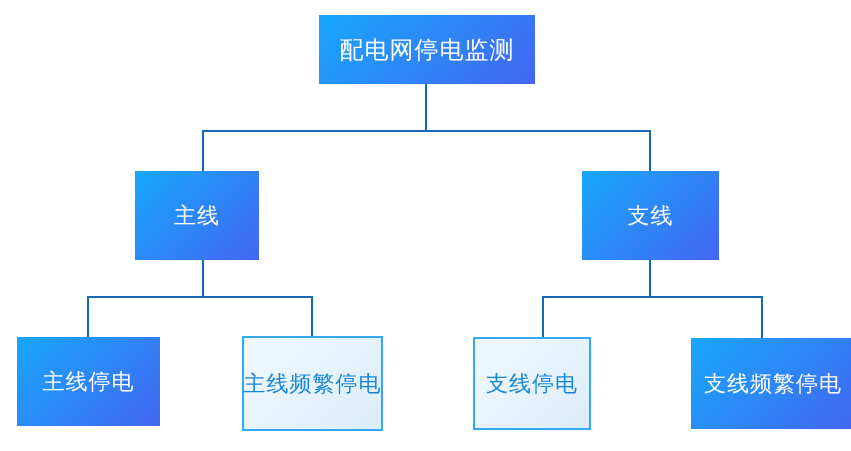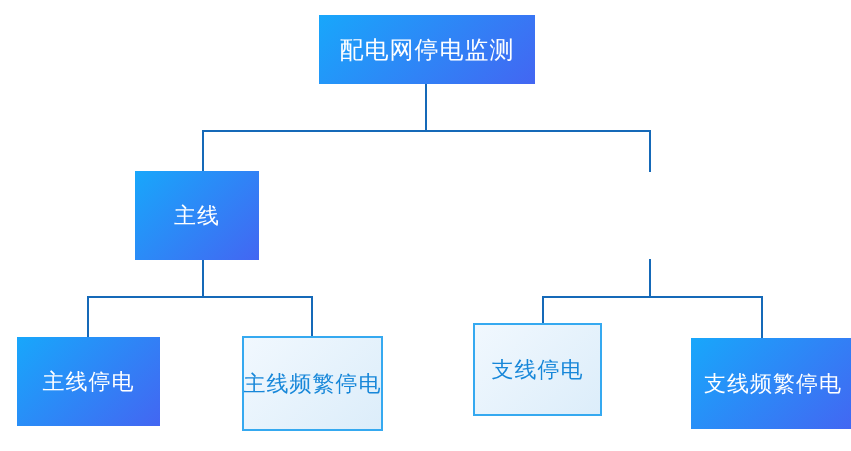--- a/index.html
+++ b/index.html
@@ -71,22 +71,23 @@
 
   <div class="line" style="left:649px; top:259px; width:2px;   height:39px;"></div>
   <div class="line" style="left:542px; top:296px; width:221px; height:2px;"></div>
   <div class="line" style="left:542px; top:296px; width:2px;   height:42px;"></div>
   <div class="line" style="left:761px; top:296px; width:2px;   height:43px;"></div>
 
   <div class="node solid root" style="left:319px; top:15px;  width:216px; height:69px;">配电网停电监测</div>
 
   <div class="node solid" style="left:135px; top:171px; width:124px; height:89px;">主线</div>
 
+  <div class="node solid" style="left:582px; top:171px; width:137px; height:89px;">支线</div>
 
   <div class="node solid" style="left:17px;  top:337px; width:143px; height:89px;text-align:center;">主线停电</div>
 
   <div class="node light" style="left:242px; top:336px; width:141px; height:95px;">主线频繁停电</div>
 
-  <div class="node light" style="left:473px; top:323px; width:129px; height:93px;">支线停电</div>
+  <div class="node light" style="left:473px; top:337px; width:118px; height:93px;">支线停电</div>
 
   <div class="node solid" style="left:691px; top:338px; width:164px; height:91px;">支线频繁停电</div>
 
 </div>
 
 </body></html>

